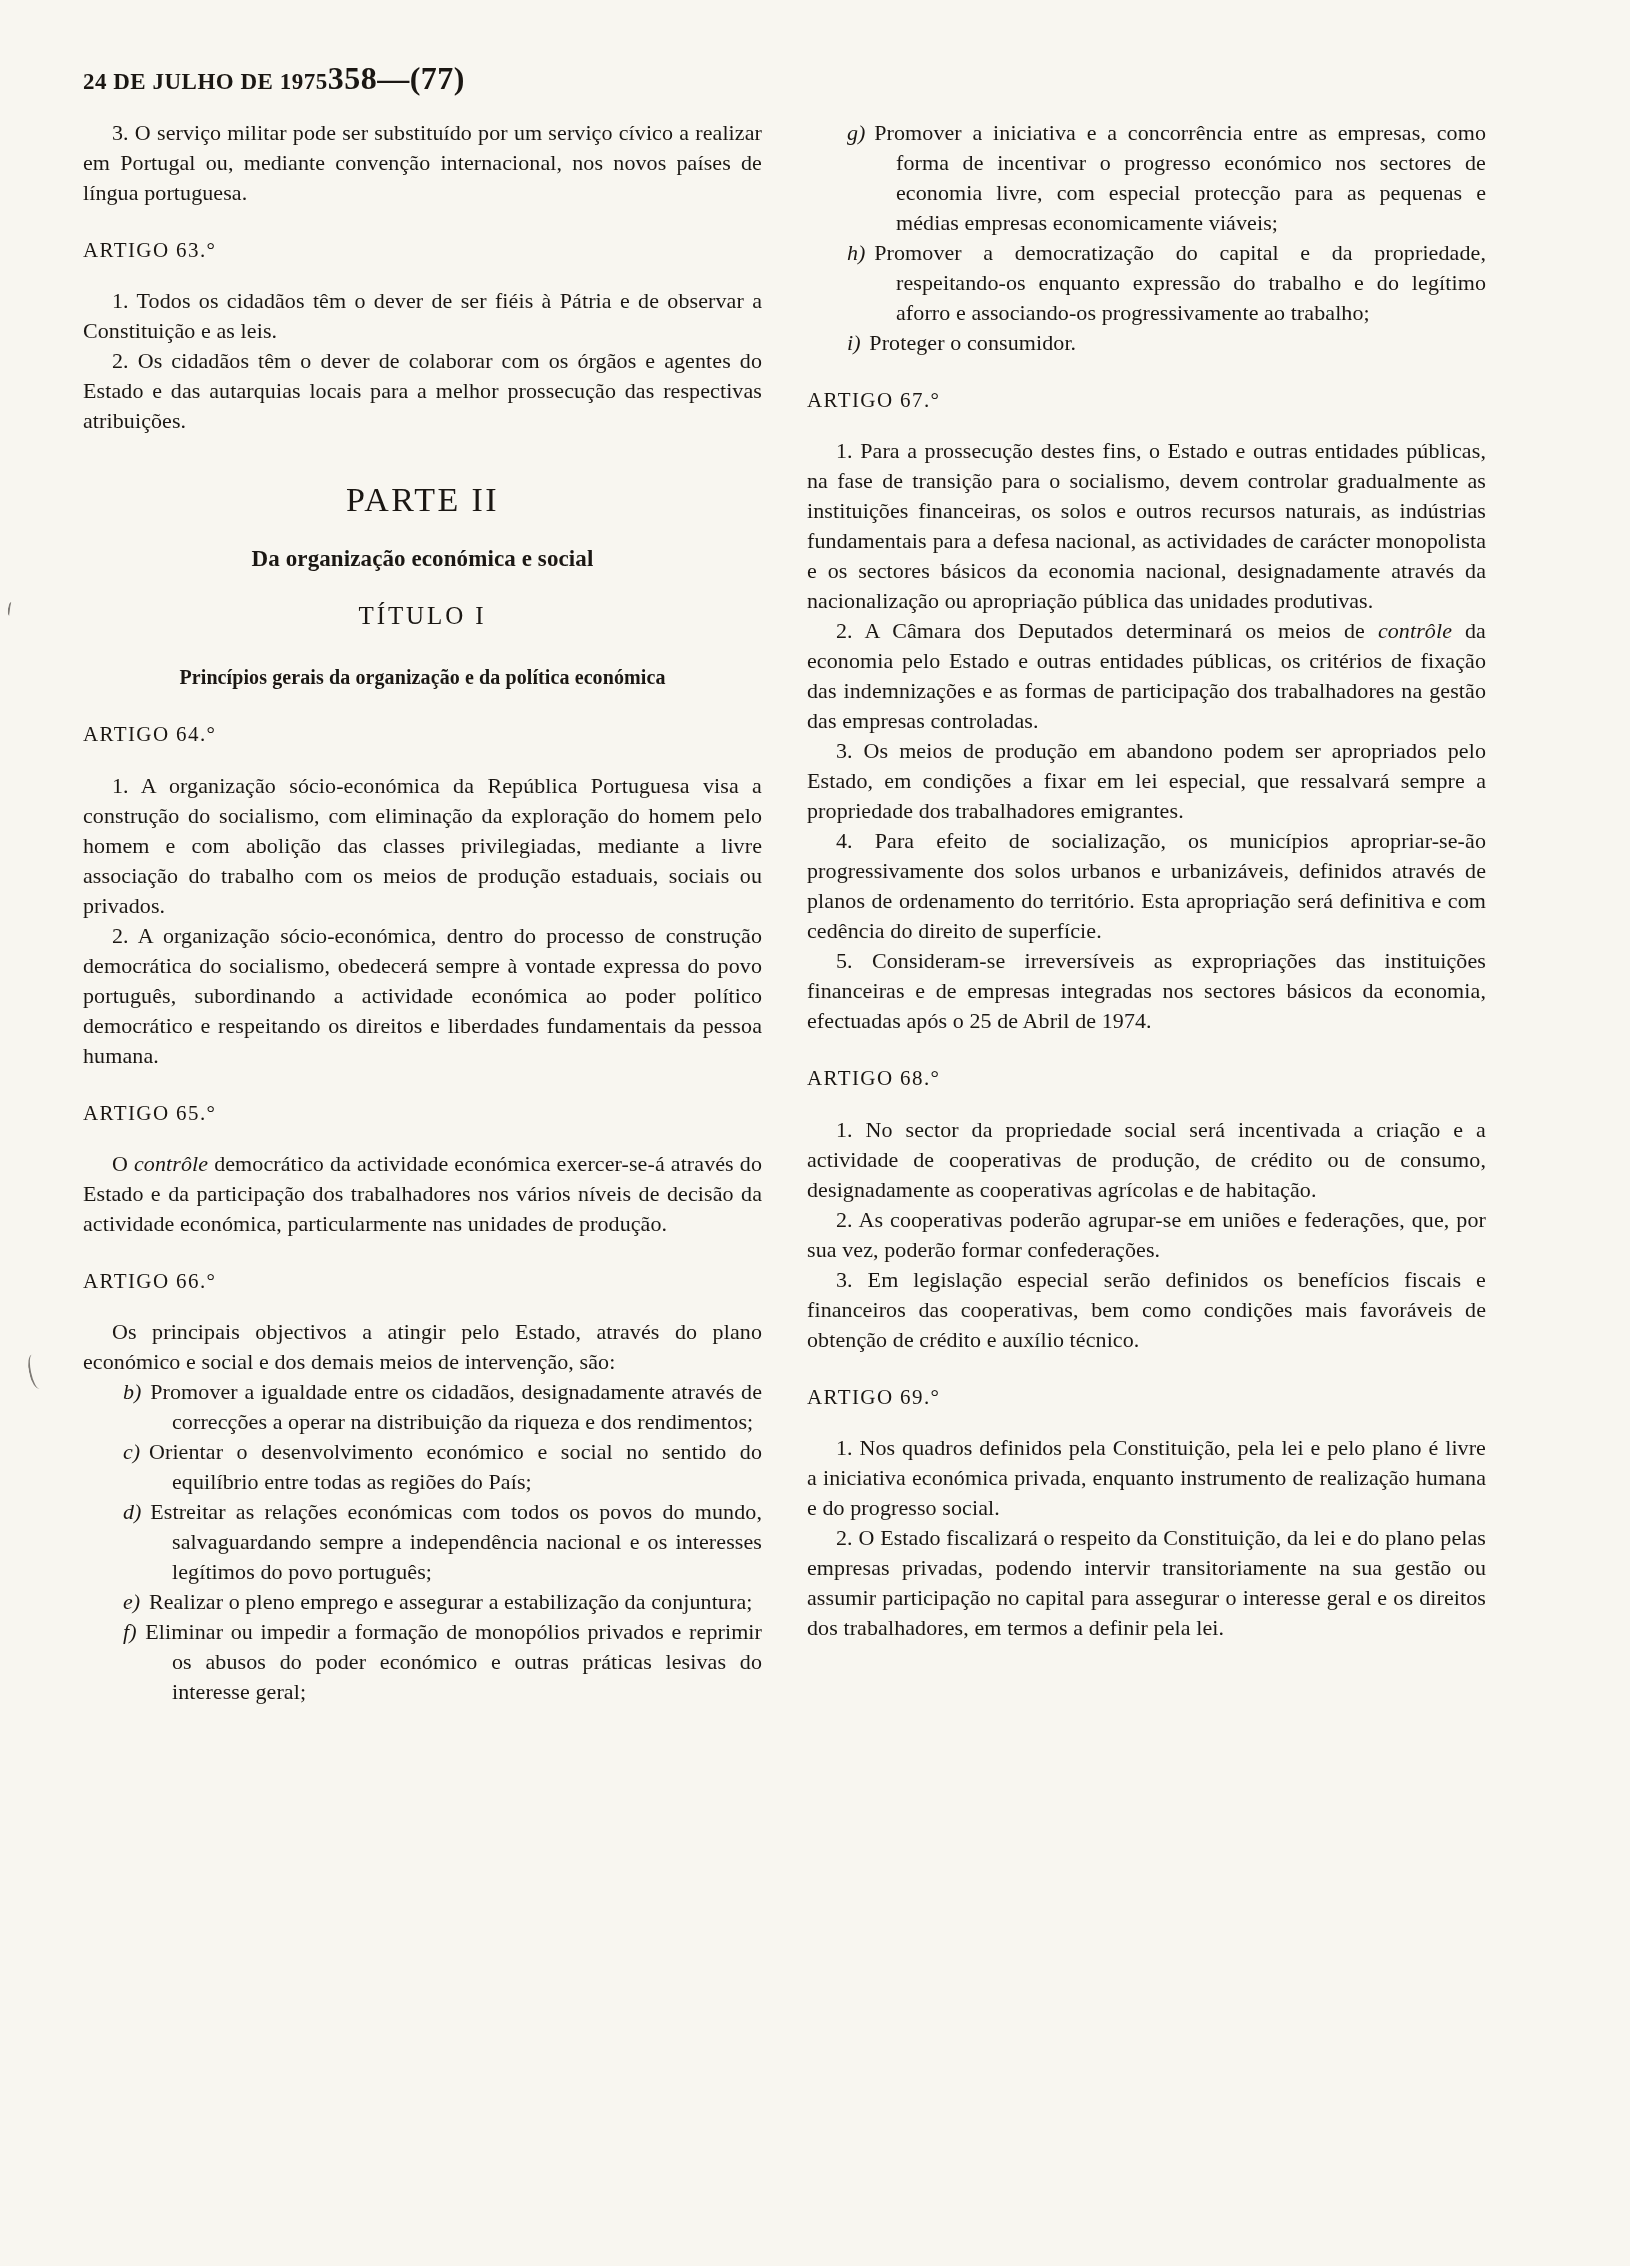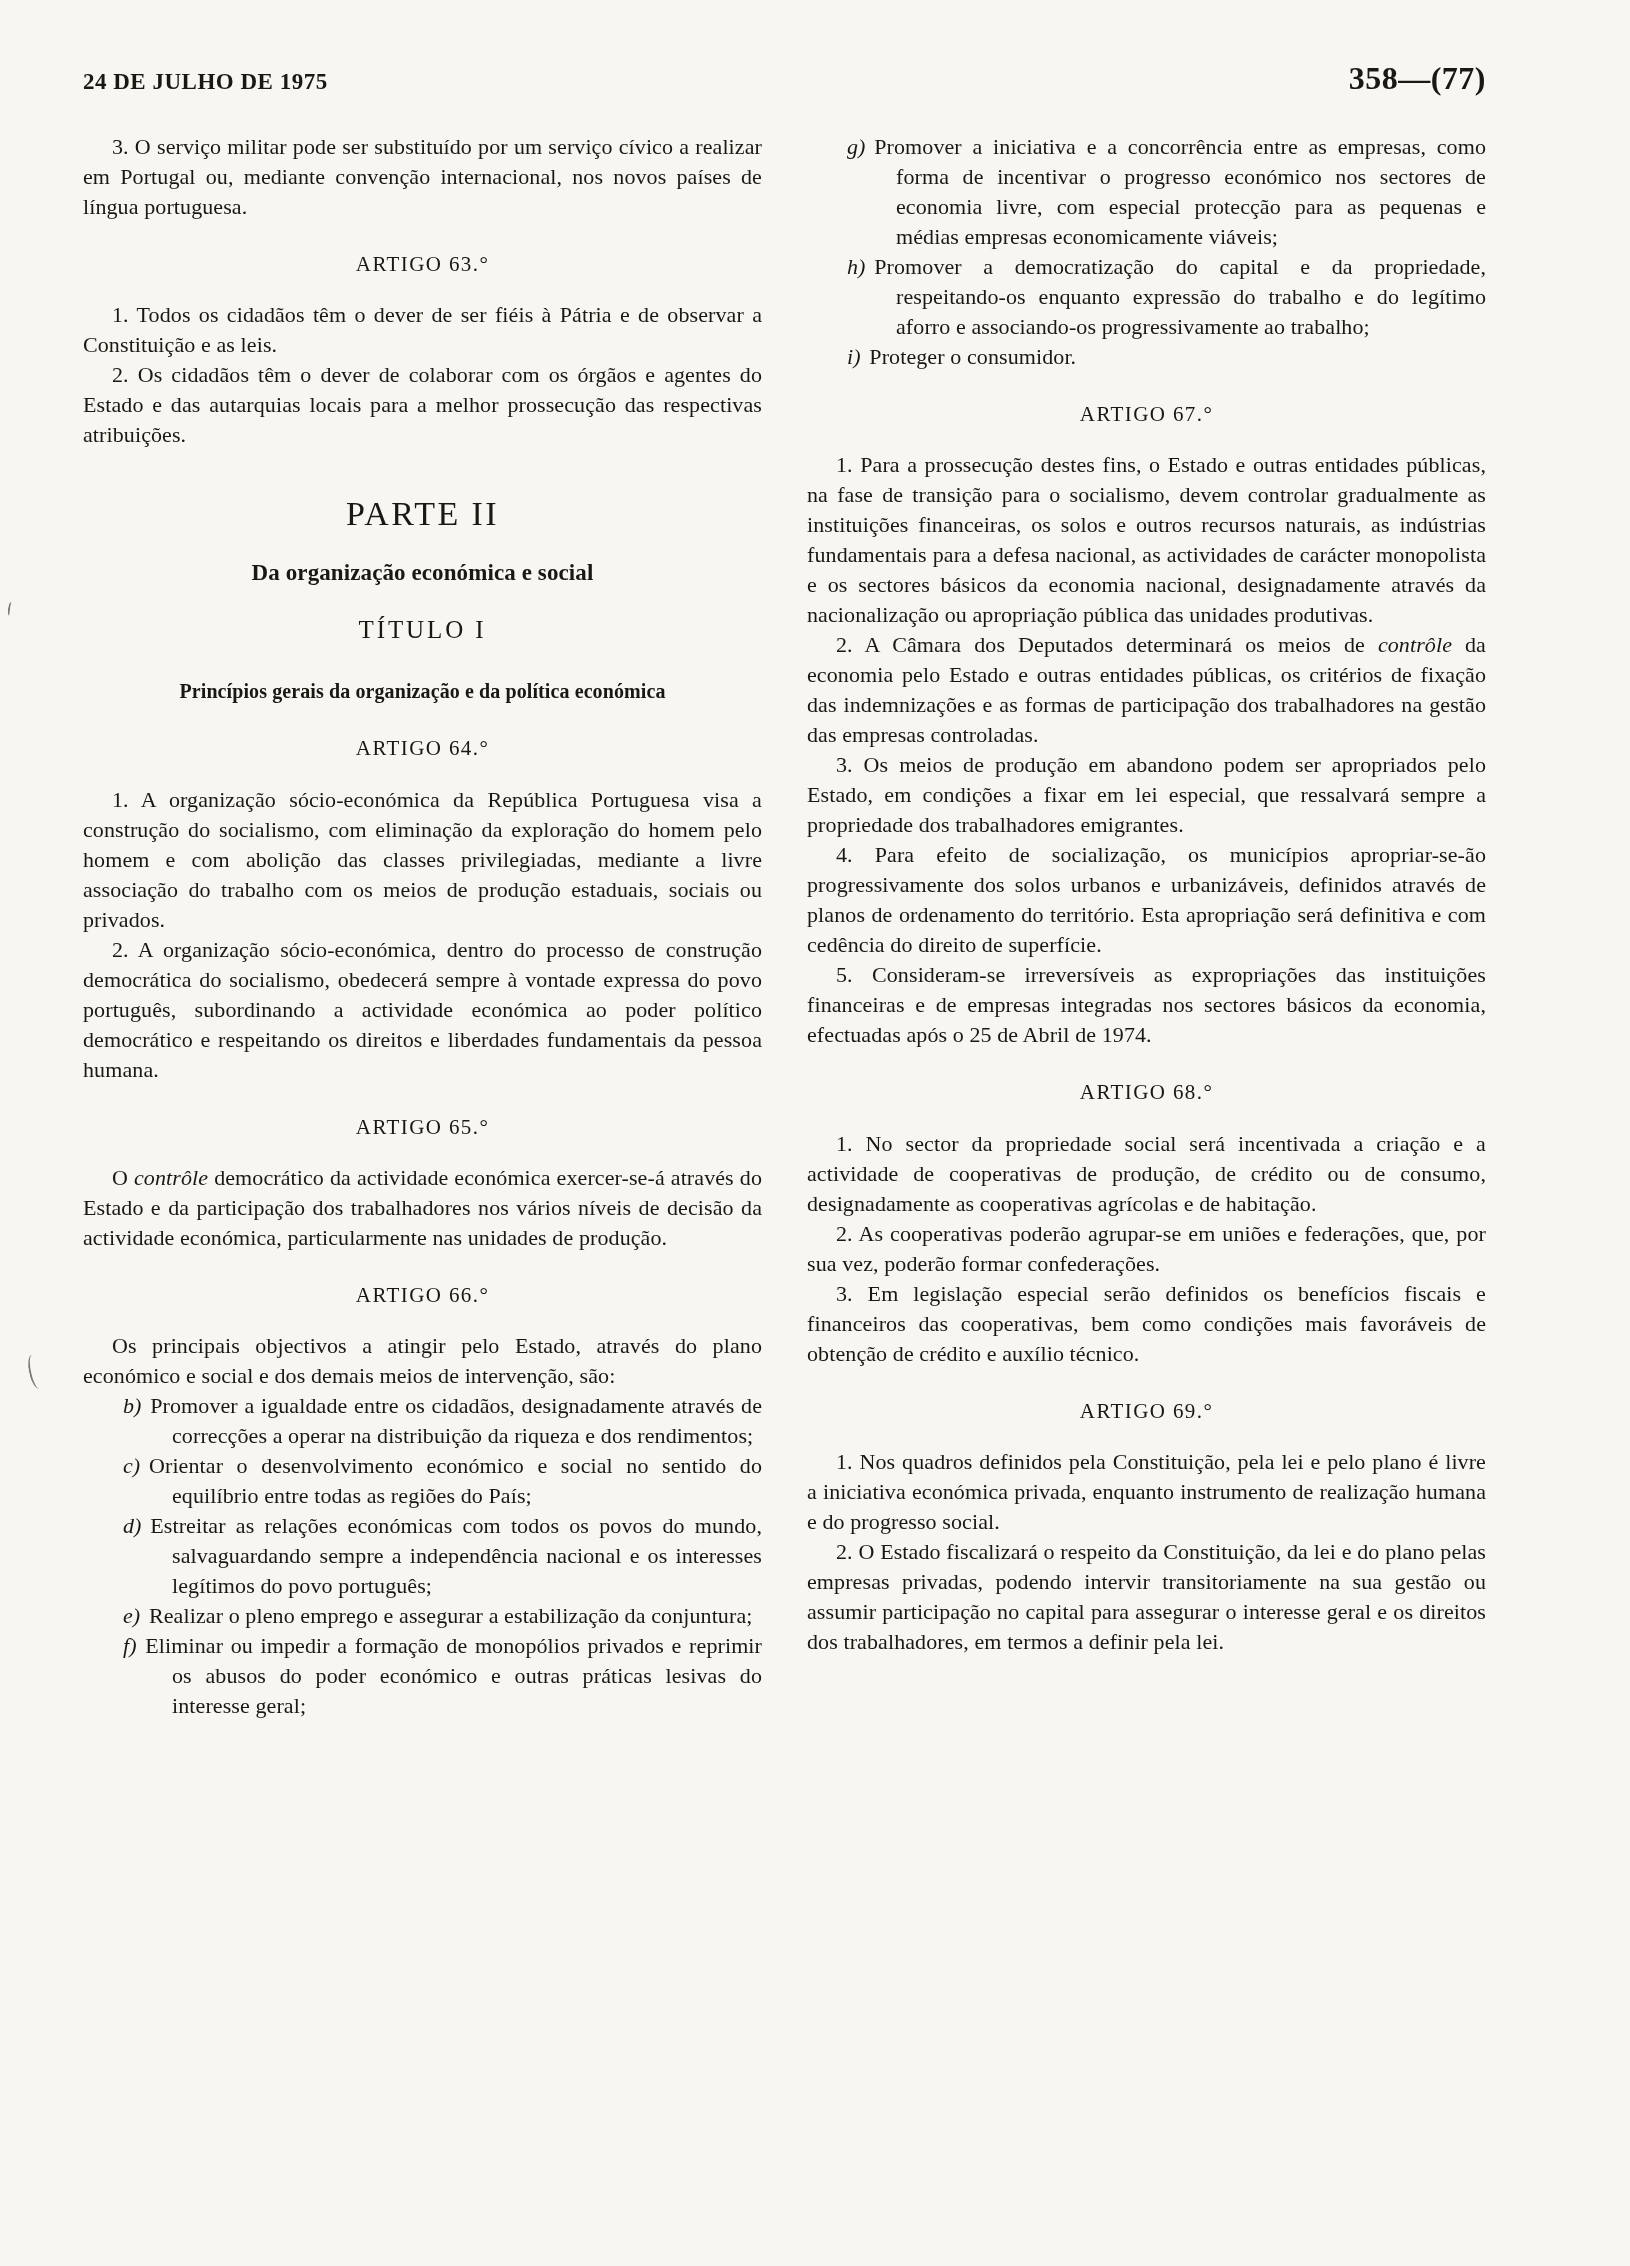--- a/index.html
+++ b/index.html
@@ -10,41 +10,41 @@
     background: #f8f6f0;
     color: #1b1713;
     font-family: "Liberation Serif", "DejaVu Serif", serif;
     position: relative;
     overflow: hidden;
   }
   .page { padding: 60px 144px 49px 83px; position: relative; }
 
   .page-header {
     display: flex;
-    justify-content: space-between;
+    justify-content: flex-start;
     align-items: baseline;
-    margin-bottom: 35px;
+    margin-bottom: 21px;
   }
   .header-date { font-weight: bold; font-size: 23px; letter-spacing: 0.5px; }
   .header-page { font-weight: bold; font-size: 32px; letter-spacing: 0.5px; }
 
   .columns { display: flex; gap: 45px; }
   .column {
     flex: 1;
     min-width: 0;
     font-size: 22px;
     line-height: 30px;
     text-align: justify;
     letter-spacing: 0.1px;
   }
 
   p.para { text-indent: 29px; }
 
   .artigo {
-    text-align: center;
+    text-align: left;
     text-indent: 0;
     font-weight: normal;
     font-size: 21px;
     letter-spacing: 1.4px;
     margin: 27px 0 21.3px 0;
   }
   .parte-title {
     text-align: center;
     font-weight: normal;
     font-size: 34px;

